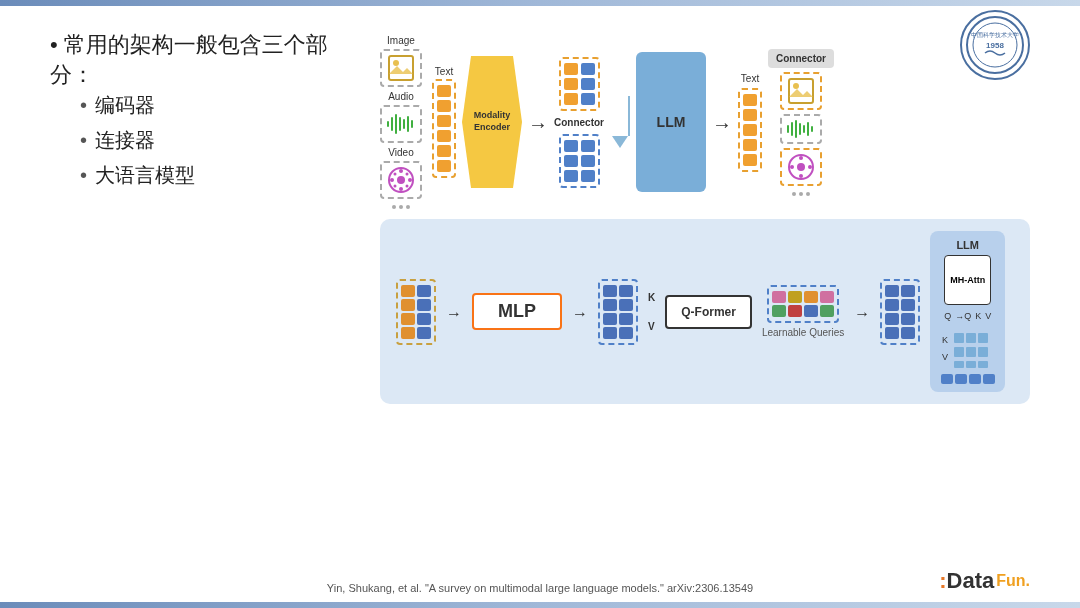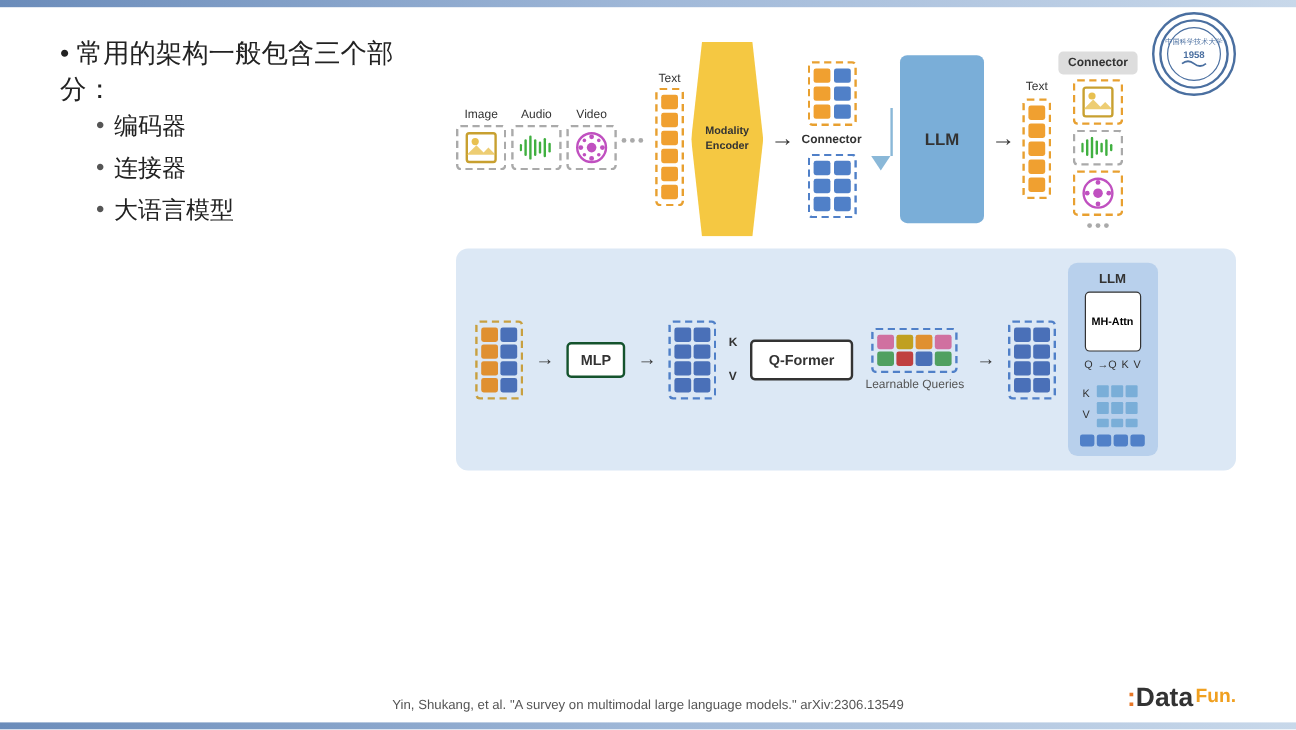--- a/index.html
+++ b/index.html
@@ -94,21 +94,21 @@
       align-items: center;
       gap: 6px;
       position: relative;
       margin-bottom: 10px;
       margin-top: 5px;
     }
 
     
     .input-col {
       display: flex;
-      flex-direction: row;
+      flex-direction: column;
       align-items: center;
       gap: 4px;
     }
 
     .modal-item {
       display: flex;
       flex-direction: column;
       align-items: center;
       font-size: 11px;
       color: #333;
@@ -235,24 +235,24 @@
     }
     .bd-orange { background: #e09030; }
     .bd-blue { background: #4a70b8; }
     .bd-pink { background: #d070a0; }
     .bd-green { background: #50a060; }
     .bd-yellow { background: #c0a020; }
     .bd-red { background: #c04040; }
 
     .mlp-box {
       background: white;
-      border: 2px solid #14532d;
+      border: 2px solid #f97316;
       border-radius: 4px;
-      padding: 6px 10px;
-      font-size: 12px;
+      padding: 6px 24px;
+      font-size: 18px;
       font-weight: bold;
       color: #333;
     }
 
     .qformer-box {
       background: white;
       border: 2px solid #333;
       border-radius: 4px;
       padding: 8px 14px;
       font-size: 12px;
@@ -458,21 +458,21 @@
               <div style="width:14px;height:12px;border-radius:2px;background:#f0a030;"></div>
               <div style="width:14px;height:12px;border-radius:2px;background:#f0a030;"></div>
               <div style="width:14px;height:12px;border-radius:2px;background:#f0a030;"></div>
               <div style="width:14px;height:12px;border-radius:2px;background:#f0a030;"></div>
               <div style="width:14px;height:12px;border-radius:2px;background:#f0a030;"></div>
               <div style="width:14px;height:12px;border-radius:2px;background:#f0a030;"></div>
             </div>
           </div>
 
           <div style="display:flex;flex-direction:column;align-items:center;gap:2px;">
-            <div style="background:#f5c842;width:60px;height:162px;clip-path:polygon(15% 0%, 85% 0%, 100% 50%, 85% 100%, 15% 100%, 0% 50%);display:flex;align-items:center;justify-content:center;text-align:center;font-size:9px;font-weight:bold;color:#333;padding:0 6px;line-height:1.3;">
+            <div style="background:#f5c842;width:60px;height:132px;clip-path:polygon(15% 0%, 85% 0%, 100% 50%, 85% 100%, 15% 100%, 0% 50%);display:flex;align-items:center;justify-content:center;text-align:center;font-size:9px;font-weight:bold;color:#333;padding:0 6px;line-height:1.3;">
               Modality<br>Encoder
             </div>
           </div>
 
           <div class="arrow">→</div>
 
           <div class="connector-col-area">
 
             <div style="border:2px dashed #e8a030;border-radius:4px;padding:4px 3px;display:flex;gap:3px;margin-bottom:4px;">
               <div style="display:flex;flex-direction:column;gap:3px;">

